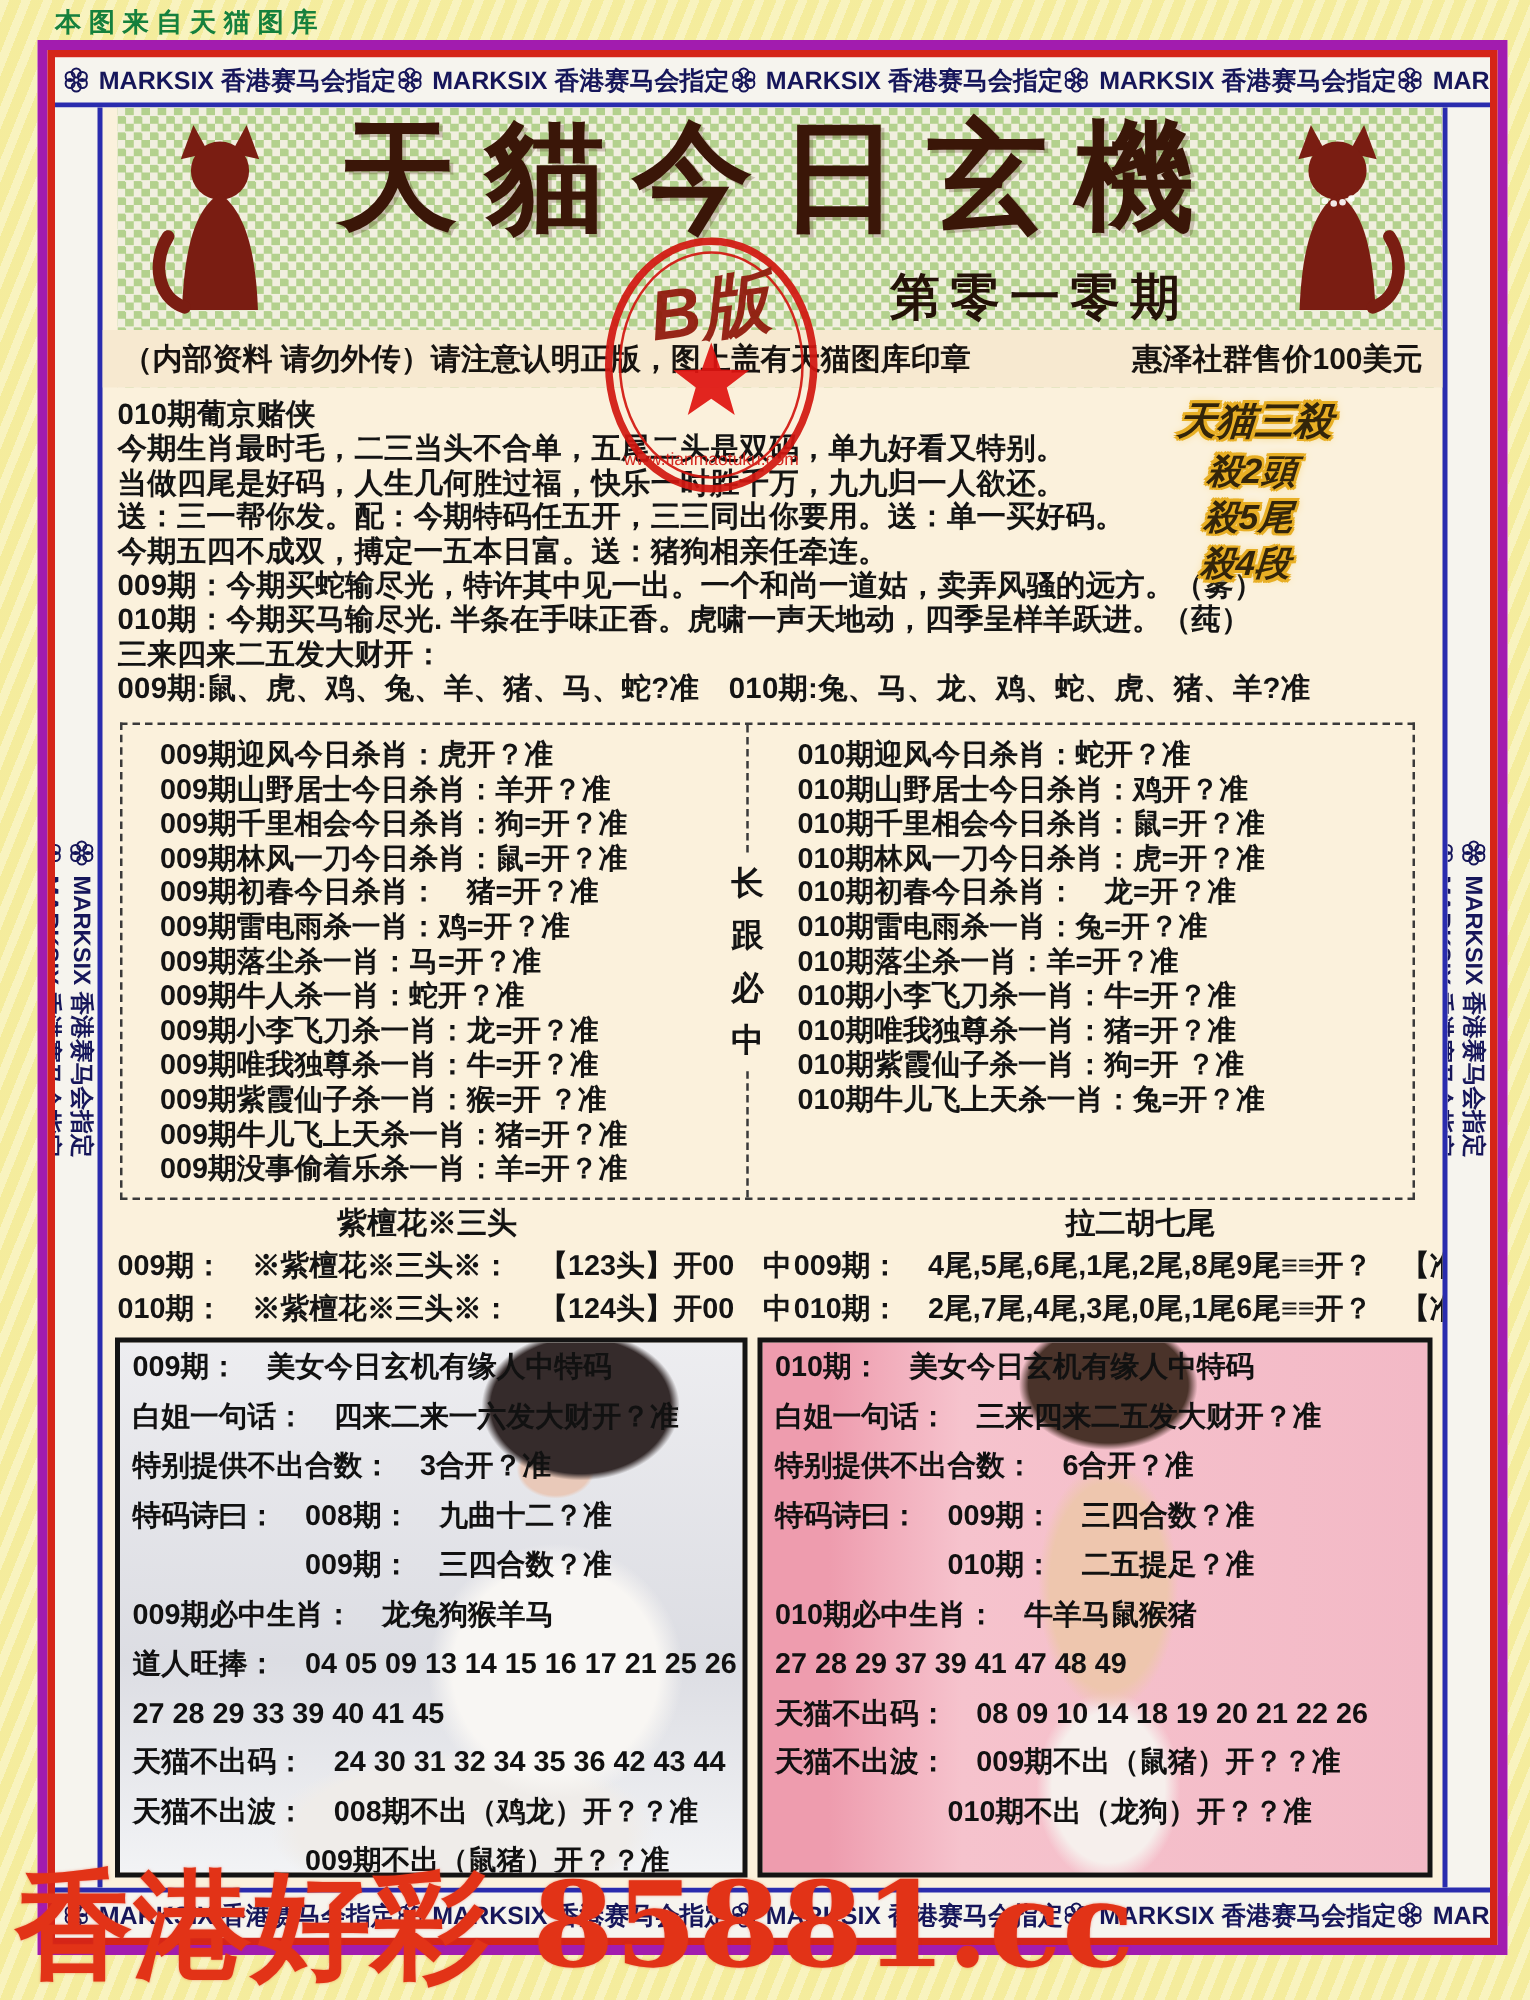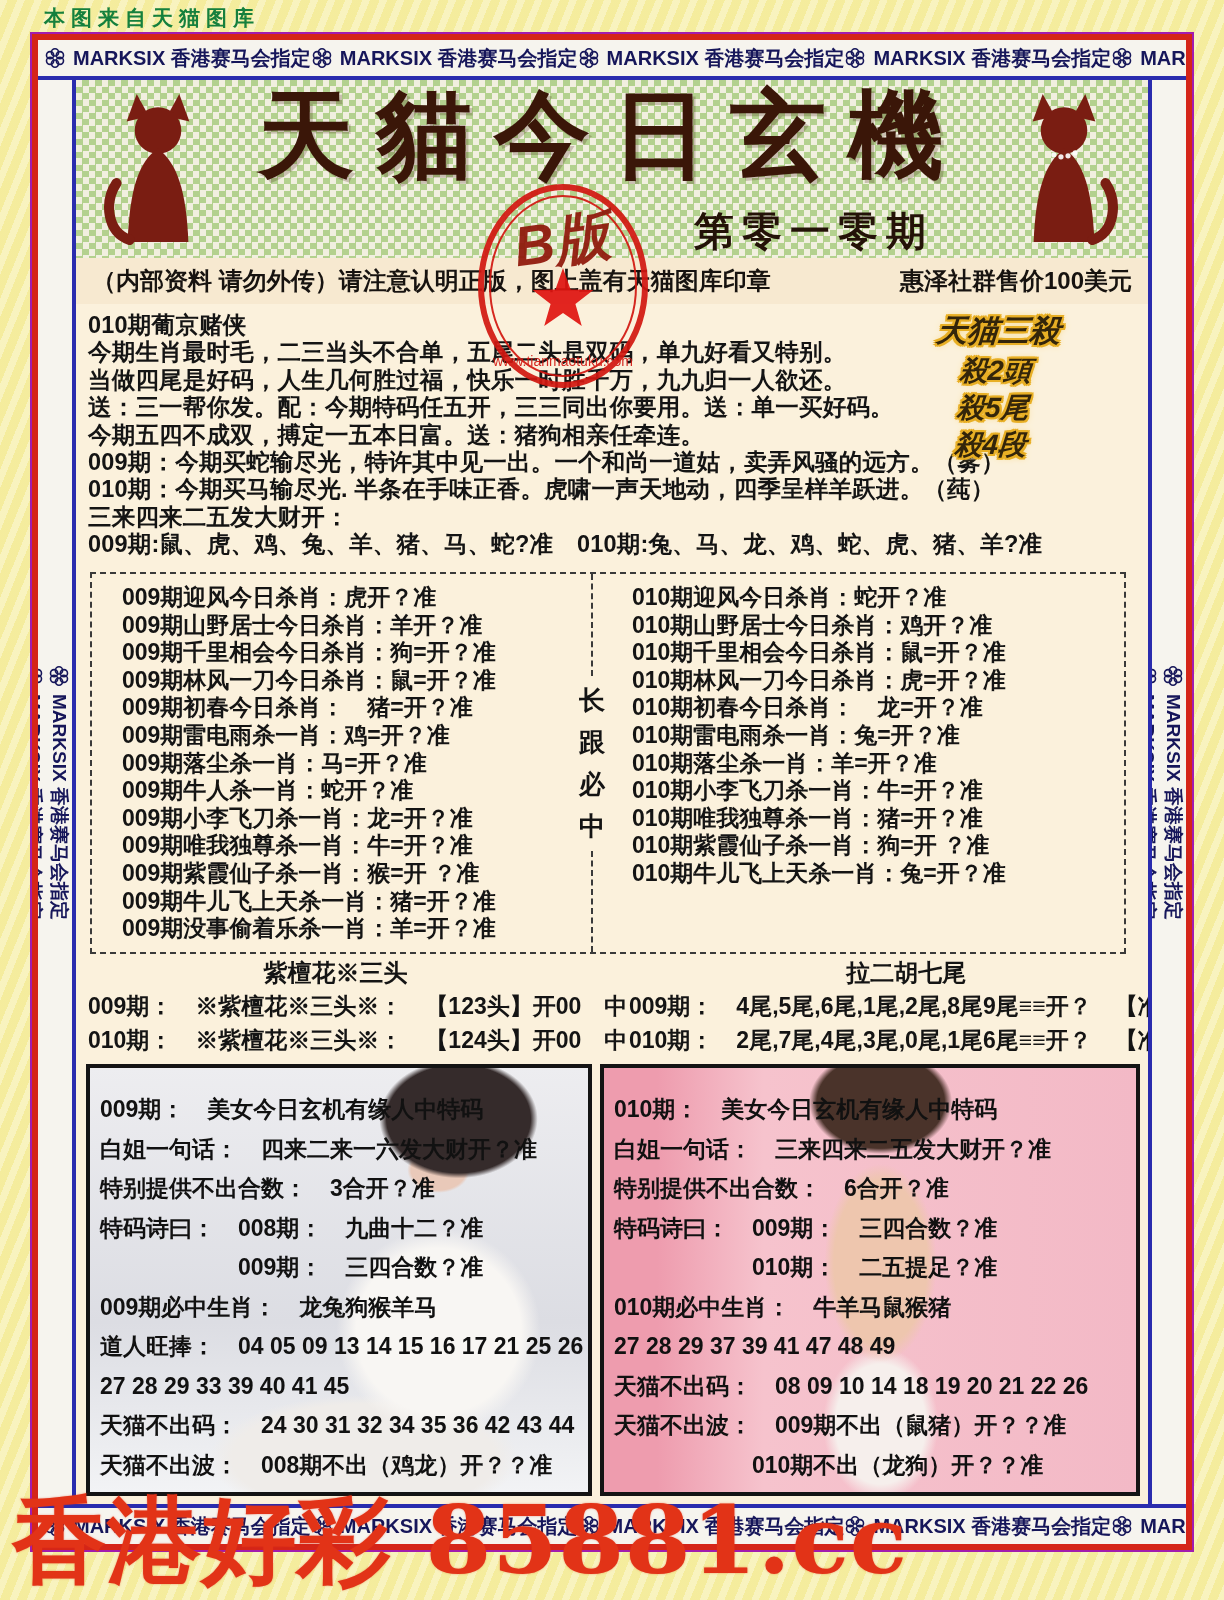--- a/index.html
+++ b/index.html
@@ -5,34 +5,34 @@
   html,body{margin:0;padding:0;}
   body{
     width:1224px;height:1600px;overflow:hidden;position:relative;
     background:
       repeating-linear-gradient(112deg, rgba(255,255,255,.28) 0 7px, rgba(240,228,130,.25) 7px 16px),
       #f6efa6;
     font-family:"Liberation Sans", sans-serif;
   }
   .corner-note{position:absolute;left:44px;top:4px;font-size:21px;font-weight:700;color:#15803d;letter-spacing:6px;}
   
-  .frame{position:absolute;left:30px;top:32px;width:1160px;height:1516px;border:2px solid #a21caf;background:#fff;}
+  .frame{position:absolute;left:30px;top:32px;width:1160px;height:1516px;border:8px solid #a21caf;background:#fff;}
   .frame-red{position:absolute;inset:0;border:6px solid #d52518;display:flex;flex-direction:column;}
   .hstrip{height:36px;background:#f6f4ee;display:flex;align-items:center;justify-content:space-around;padding:0 6px;overflow:hidden;}
   .hstrip.top{border-bottom:4px solid #2a2cae;}
   .hstrip.bottom{border-top:4px solid #2a2cae;}
   .mid{flex:1;display:flex;min-height:0;}
   .vstrip{width:34px;background:#f6f4ee;display:flex;flex-direction:column;align-items:center;justify-content:space-around;overflow:hidden;
     writing-mode:vertical-rl;text-orientation:sideways;padding:4px 0;}
   .inner{flex:1;background:#fbf1dc;position:relative;overflow:hidden;}
   .strip-unit{display:inline-flex;align-items:center;gap:7px;color:#16165a;font-size:20px;font-weight:600;white-space:nowrap;}
   .vstrip .strip-unit{font-size:19px;}
   .strip-flower{flex:0 0 auto;}
   
-  .title-block{position:absolute;left:0;right:0;top:0;height:224px;
+  .title-block{position:absolute;left:12px;right:0;top:0;height:224px;
     background-color:#f1efdf;
     background-image:conic-gradient(#a4c979cc 25%, transparent 0 50%, #a4c979cc 0 75%, transparent 0);
     background-size:13px 13px;}
   .main-title{position:absolute;left:140px;right:140px;top:-8px;margin:0;text-align:center;
     font-family:"DejaVu Serif", serif;font-weight:900;font-size:96px;letter-spacing:22px;color:#3a1608;
     text-shadow:3px 3px 0 rgba(58,22,8,.22);white-space:nowrap;}
   .issue{position:absolute;left:618px;top:124px;font-size:40px;font-weight:900;color:#241208;letter-spacing:8px;white-space:nowrap;}
   .cat{position:absolute;top:8px;height:162px;width:112px;}
   .cat-left{left:26px;}
   .cat-right{right:28px;transform:scaleX(-1);}
@@ -73,21 +73,21 @@
   .beauty.left .photo{background:
       radial-gradient(120px 90px at 74% 12%, #352b2b 0 60%, transparent 66%),
       radial-gradient(46px 34px at 70% 24%, #e9c9b9 0 60%, transparent 68%),
       radial-gradient(150px 150px at 70% 62%, #f8f6f3 0 55%, transparent 68%),
       radial-gradient(220px 90px at 55% 92%, #efece9 0 60%, transparent 70%);}
   .beauty.right .photo{background:
       radial-gradient(110px 80px at 52% 8%, #4a332a 0 58%, transparent 65%),
       radial-gradient(85px 150px at 52% 46%, #eec6ae 0 55%, transparent 66%),
       radial-gradient(52px 30px at 52% 42%, #ffffff 0 60%, transparent 70%),
       radial-gradient(90px 120px at 52% 84%, #f6efec 0 50%, transparent 64%);}
-  .beauty-lines{position:relative;z-index:2;padding:22px 10px 0 10px;}
+  .beauty-lines{position:relative;z-index:2;padding:0 10px 0 10px;}
   .bline{font-size:23px;font-weight:700;color:#111;line-height:39.5px;white-space:nowrap;}
   
   .watermark{position:absolute;left:12px;top:1478px;z-index:50;font-size:94px;font-weight:900;color:#e23317;
     letter-spacing:1px;white-space:nowrap;pointer-events:none;font-family:"DejaVu Serif", serif;
     text-shadow:0 0 2px rgba(226,51,23,.5);}
 </style>
 </head>
 <body>
 
 <div class="corner-note">本图来自天猫图库</div>

